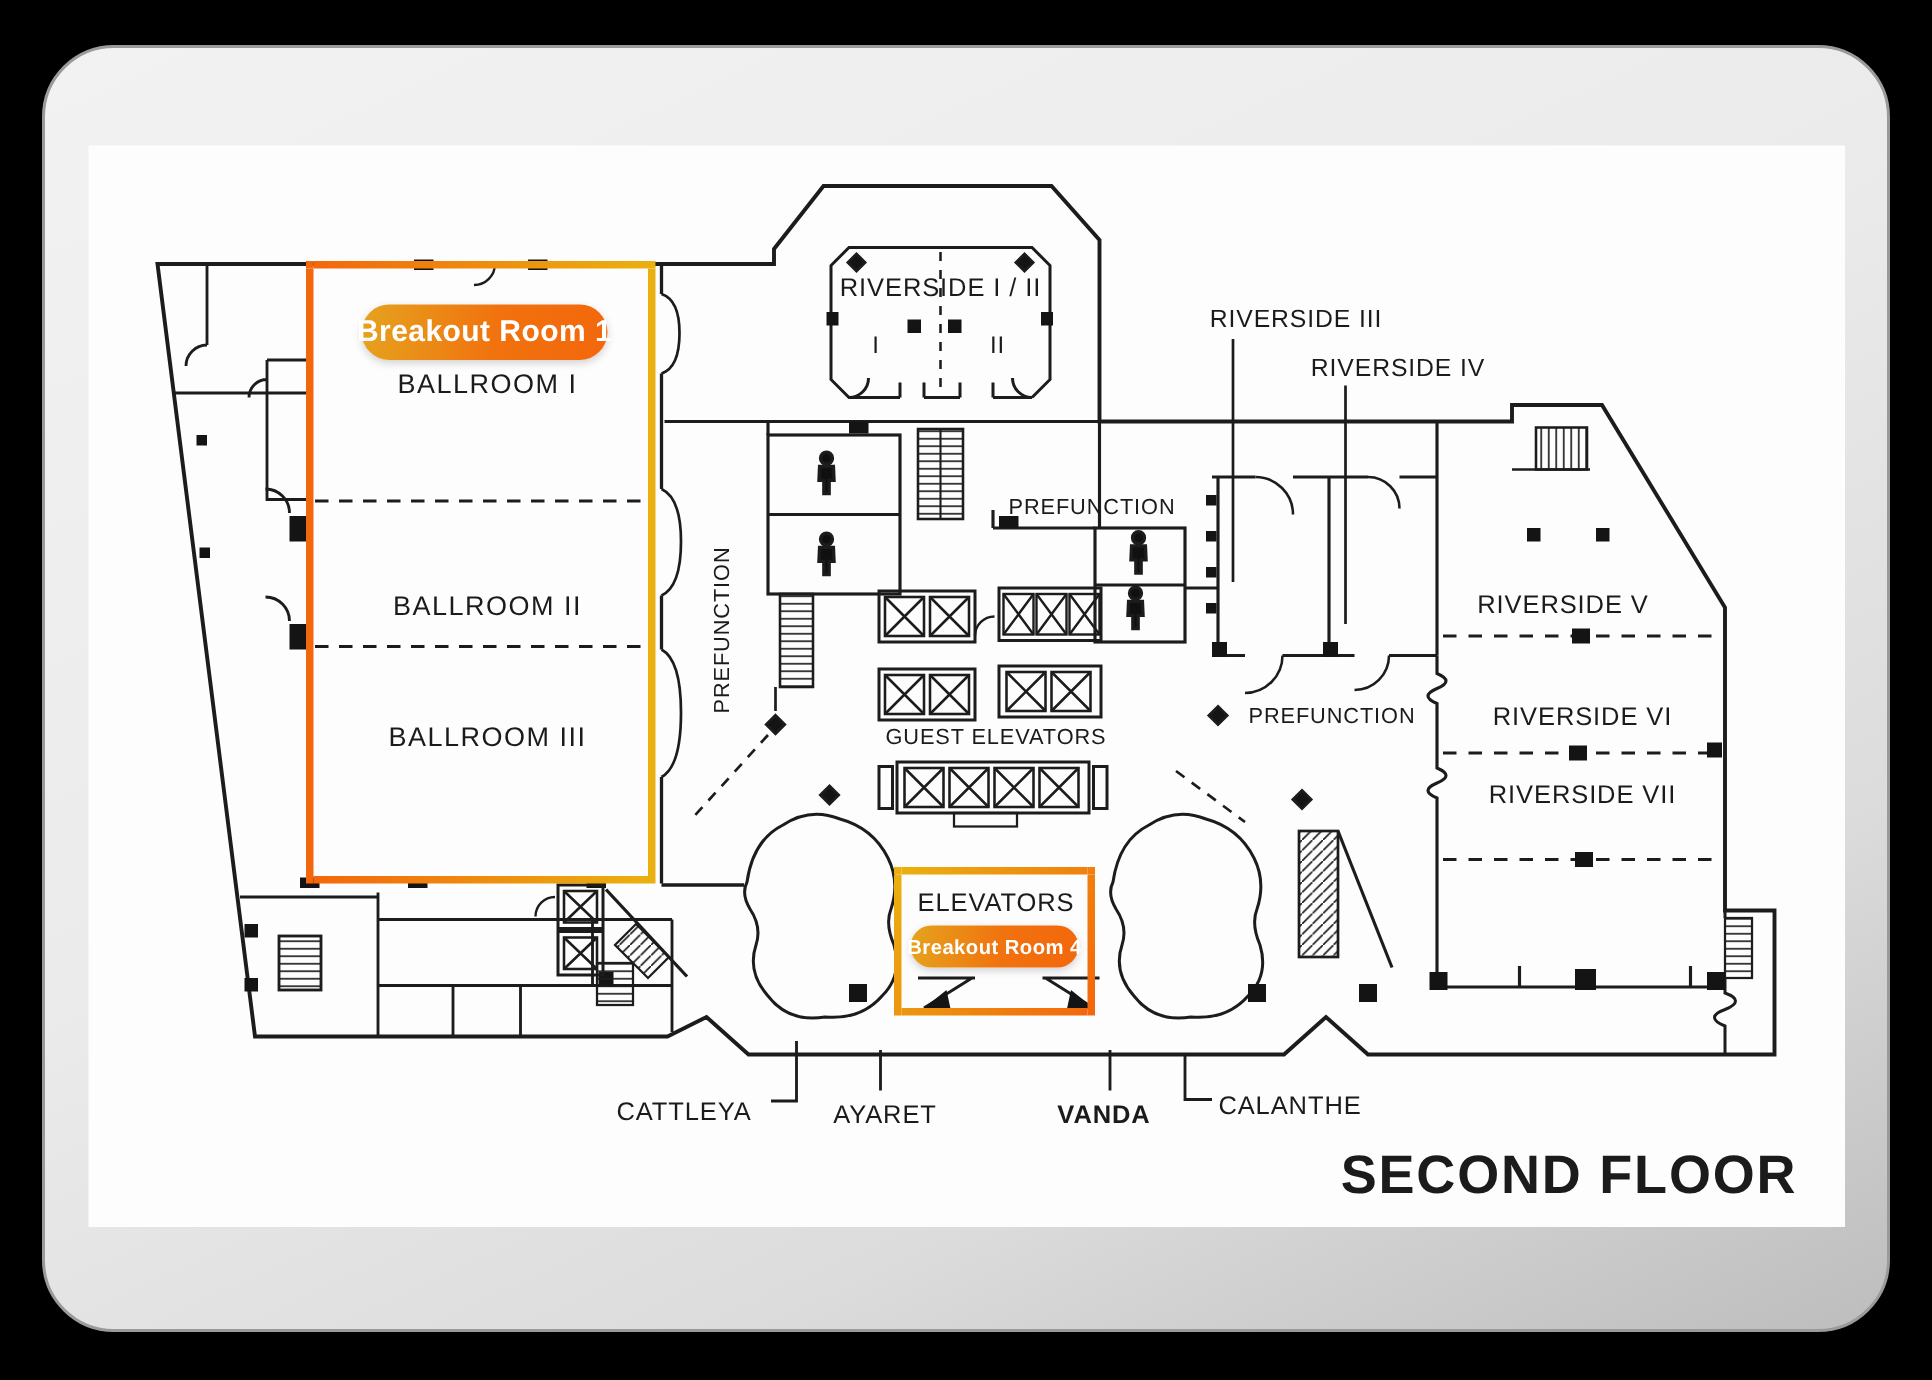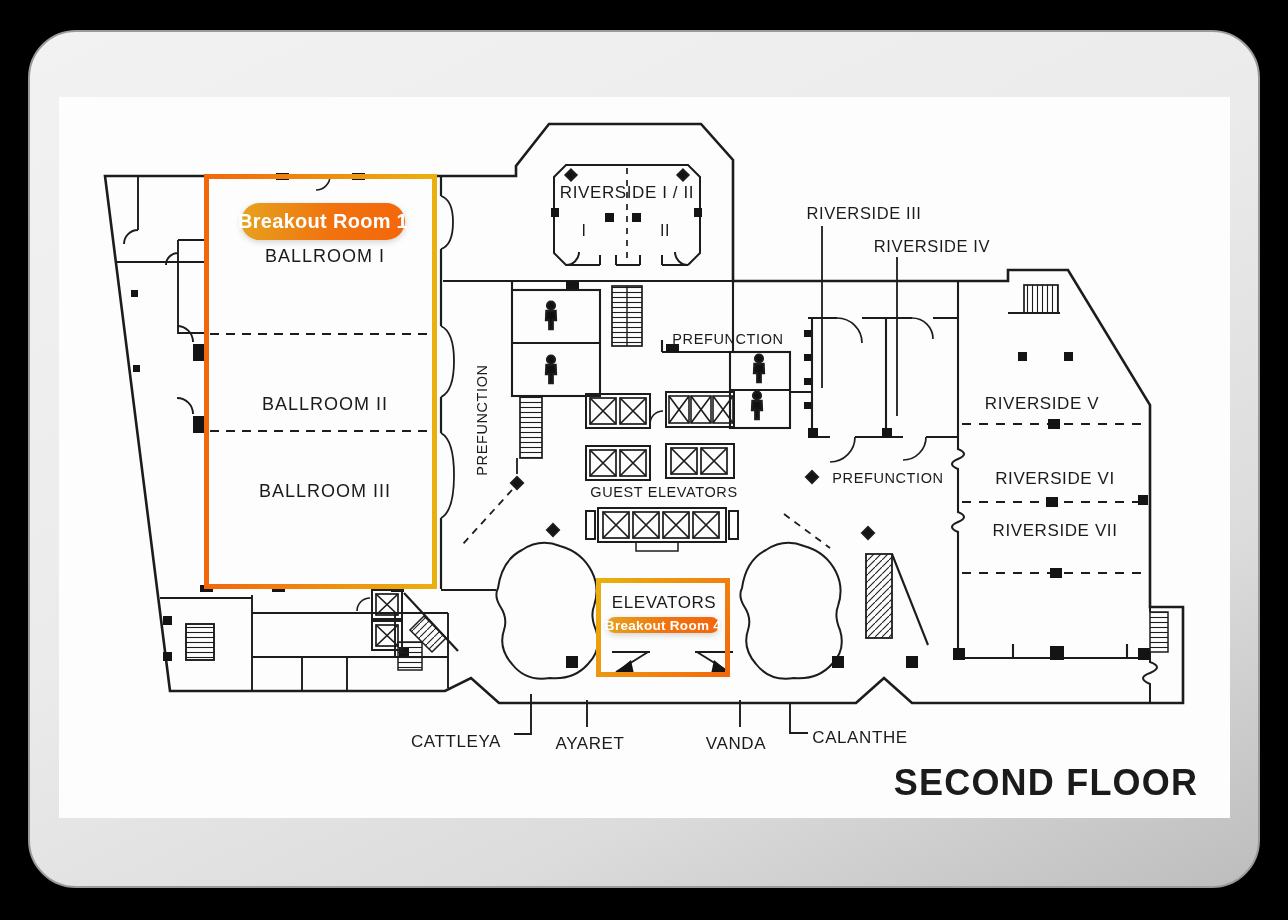--- a/index.html
+++ b/index.html
@@ -249,37 +249,37 @@
       <path d="M 587,700 V 727"></path>
       <path d="M 740,700 V 727"></path>
       <path d="M 790,702 V 733 H 808"></path>
     </g>
   </svg>
 
   <div class="hl hl1" style="left:204px;top:174px;width:233px;height:415px;"></div>
   <div class="hl hl2" style="left:596px;top:578px;width:134px;height:99px;"></div>
 
   <div class="pill" style="left:241px;top:203px;width:164px;height:37px;font-size:20px;">Breakout Room 1</div>
-  <div class="pill" style="left:607px;top:617px;width:112px;height:16px;font-size:13.5px;">Breakout Room 4</div>
+  <div class="pill" style="left:607px;top:617px;width:112px;height:28px;font-size:13.5px;">Breakout Room 4</div>
 
   <div class="lbl" style="left:627px;top:192px;font-size:17px;">RIVERSIDE I / II</div>
   <div class="lbl" style="left:584px;top:231px;font-size:16px;">I</div>
   <div class="lbl" style="left:665px;top:231px;font-size:16px;">II</div>
   <div class="lbl" style="left:864px;top:213px;font-size:16.5px;text-align:center;">RIVERSIDE III</div>
   <div class="lbl" style="left:932px;top:246px;font-size:16.5px;">RIVERSIDE IV</div>
   <div class="lbl" style="left:1042px;top:403px;font-size:17px;">RIVERSIDE V</div>
   <div class="lbl" style="left:1055px;top:478px;font-size:17px;">RIVERSIDE VI</div>
   <div class="lbl" style="left:1055px;top:530px;font-size:17px;">RIVERSIDE VII</div>
   <div class="lbl" style="left:325px;top:256px;font-size:18px;letter-spacing:1px;">BALLROOM I</div>
   <div class="lbl" style="left:325px;top:404px;font-size:18px;letter-spacing:1px;">BALLROOM II</div>
   <div class="lbl" style="left:325px;top:491px;font-size:18px;letter-spacing:1px;">BALLROOM III</div>
   <div class="lbl" style="left:664px;top:602px;font-size:17px;">ELEVATORS</div>
   <div class="lbl" style="left:456px;top:741px;font-size:17px;">CATTLEYA</div>
   <div class="lbl" style="left:590px;top:743px;font-size:17px;">AYARET</div>
-  <div class="lbl" style="left:736px;top:743px;font-size:17px;">VANDA</div>
+  <div class="lbl" style="left:736px;top:743px;font-size:17px;font-weight:bold;">VANDA</div>
   <div class="lbl" style="left:860px;top:737px;font-size:17px;">CALANTHE</div>
 
   <div class="lbl" style="left:728px;top:339px;font-size:14.5px;">PREFUNCTION</div>
   <div class="lbl" style="left:888px;top:478px;font-size:14.5px;">PREFUNCTION</div>
   <div class="lbl vert" style="left:482px;top:420px;font-size:14.5px;">PREFUNCTION</div>
   <div class="lbl" style="left:664px;top:492px;font-size:14.5px;">GUEST ELEVATORS</div>
 
   <div class="lbl title" style="left:1046px;top:783px;font-size:36px;">SECOND FLOOR</div>
 </div>
 

